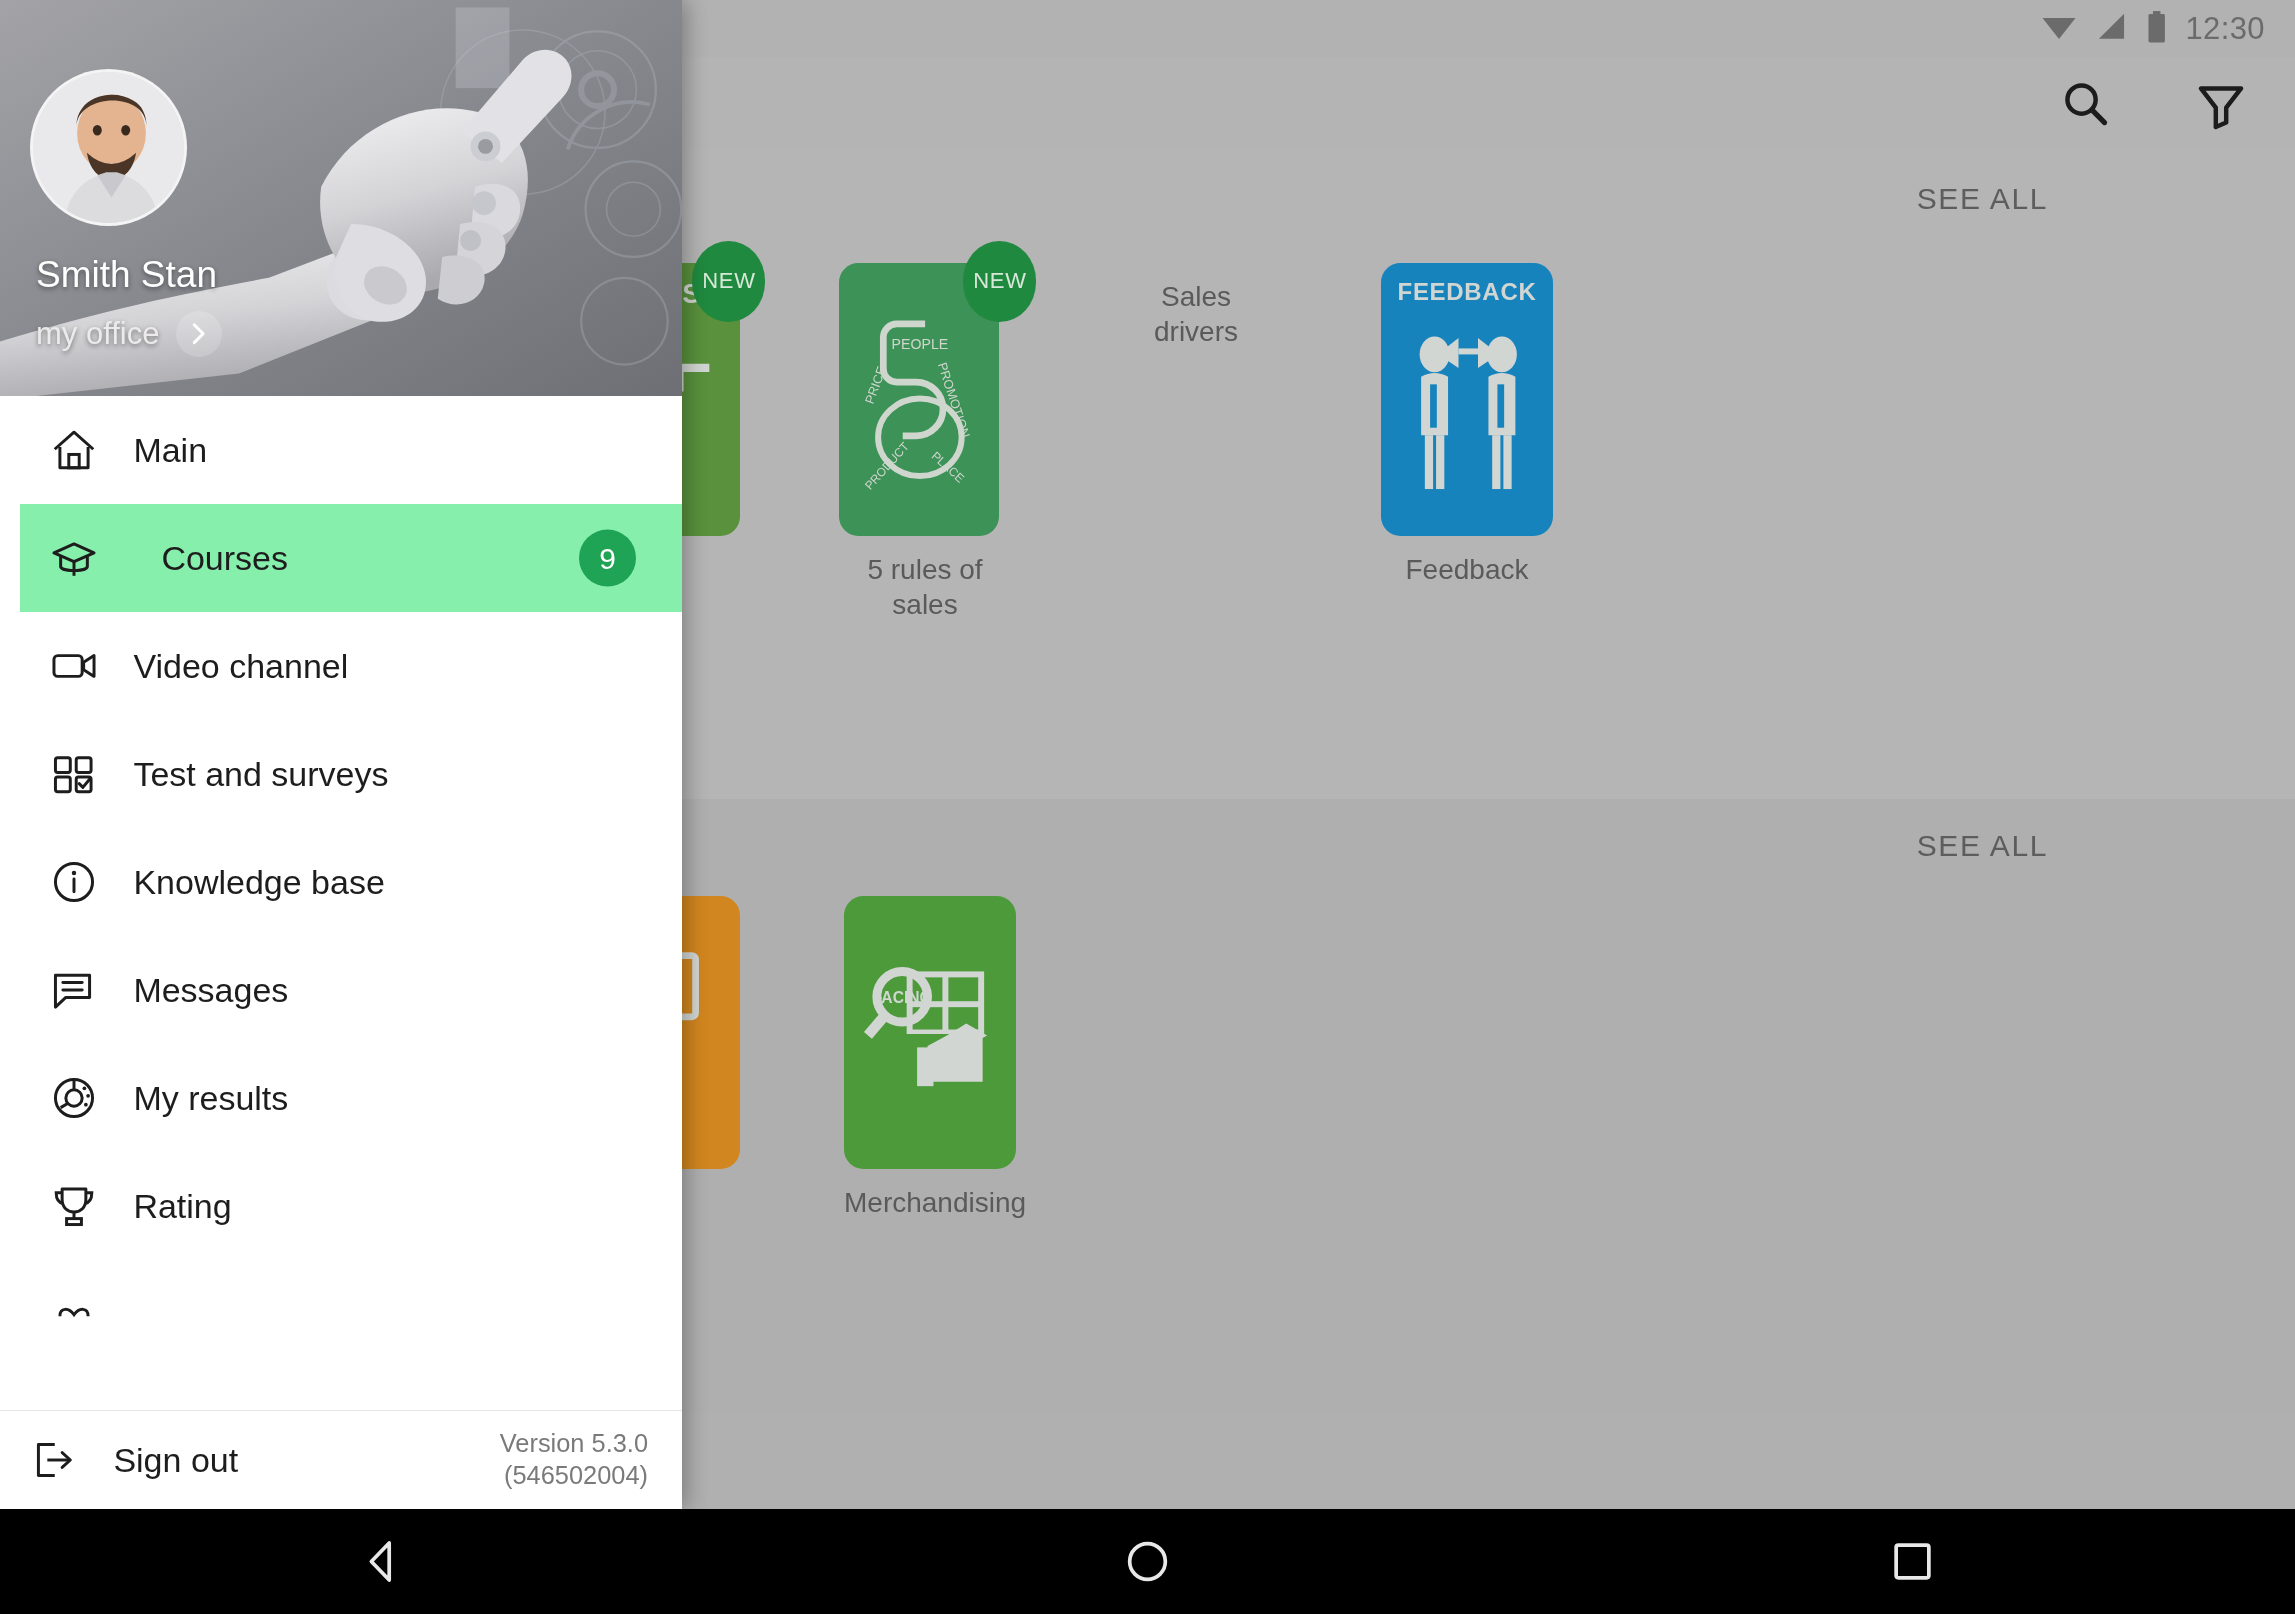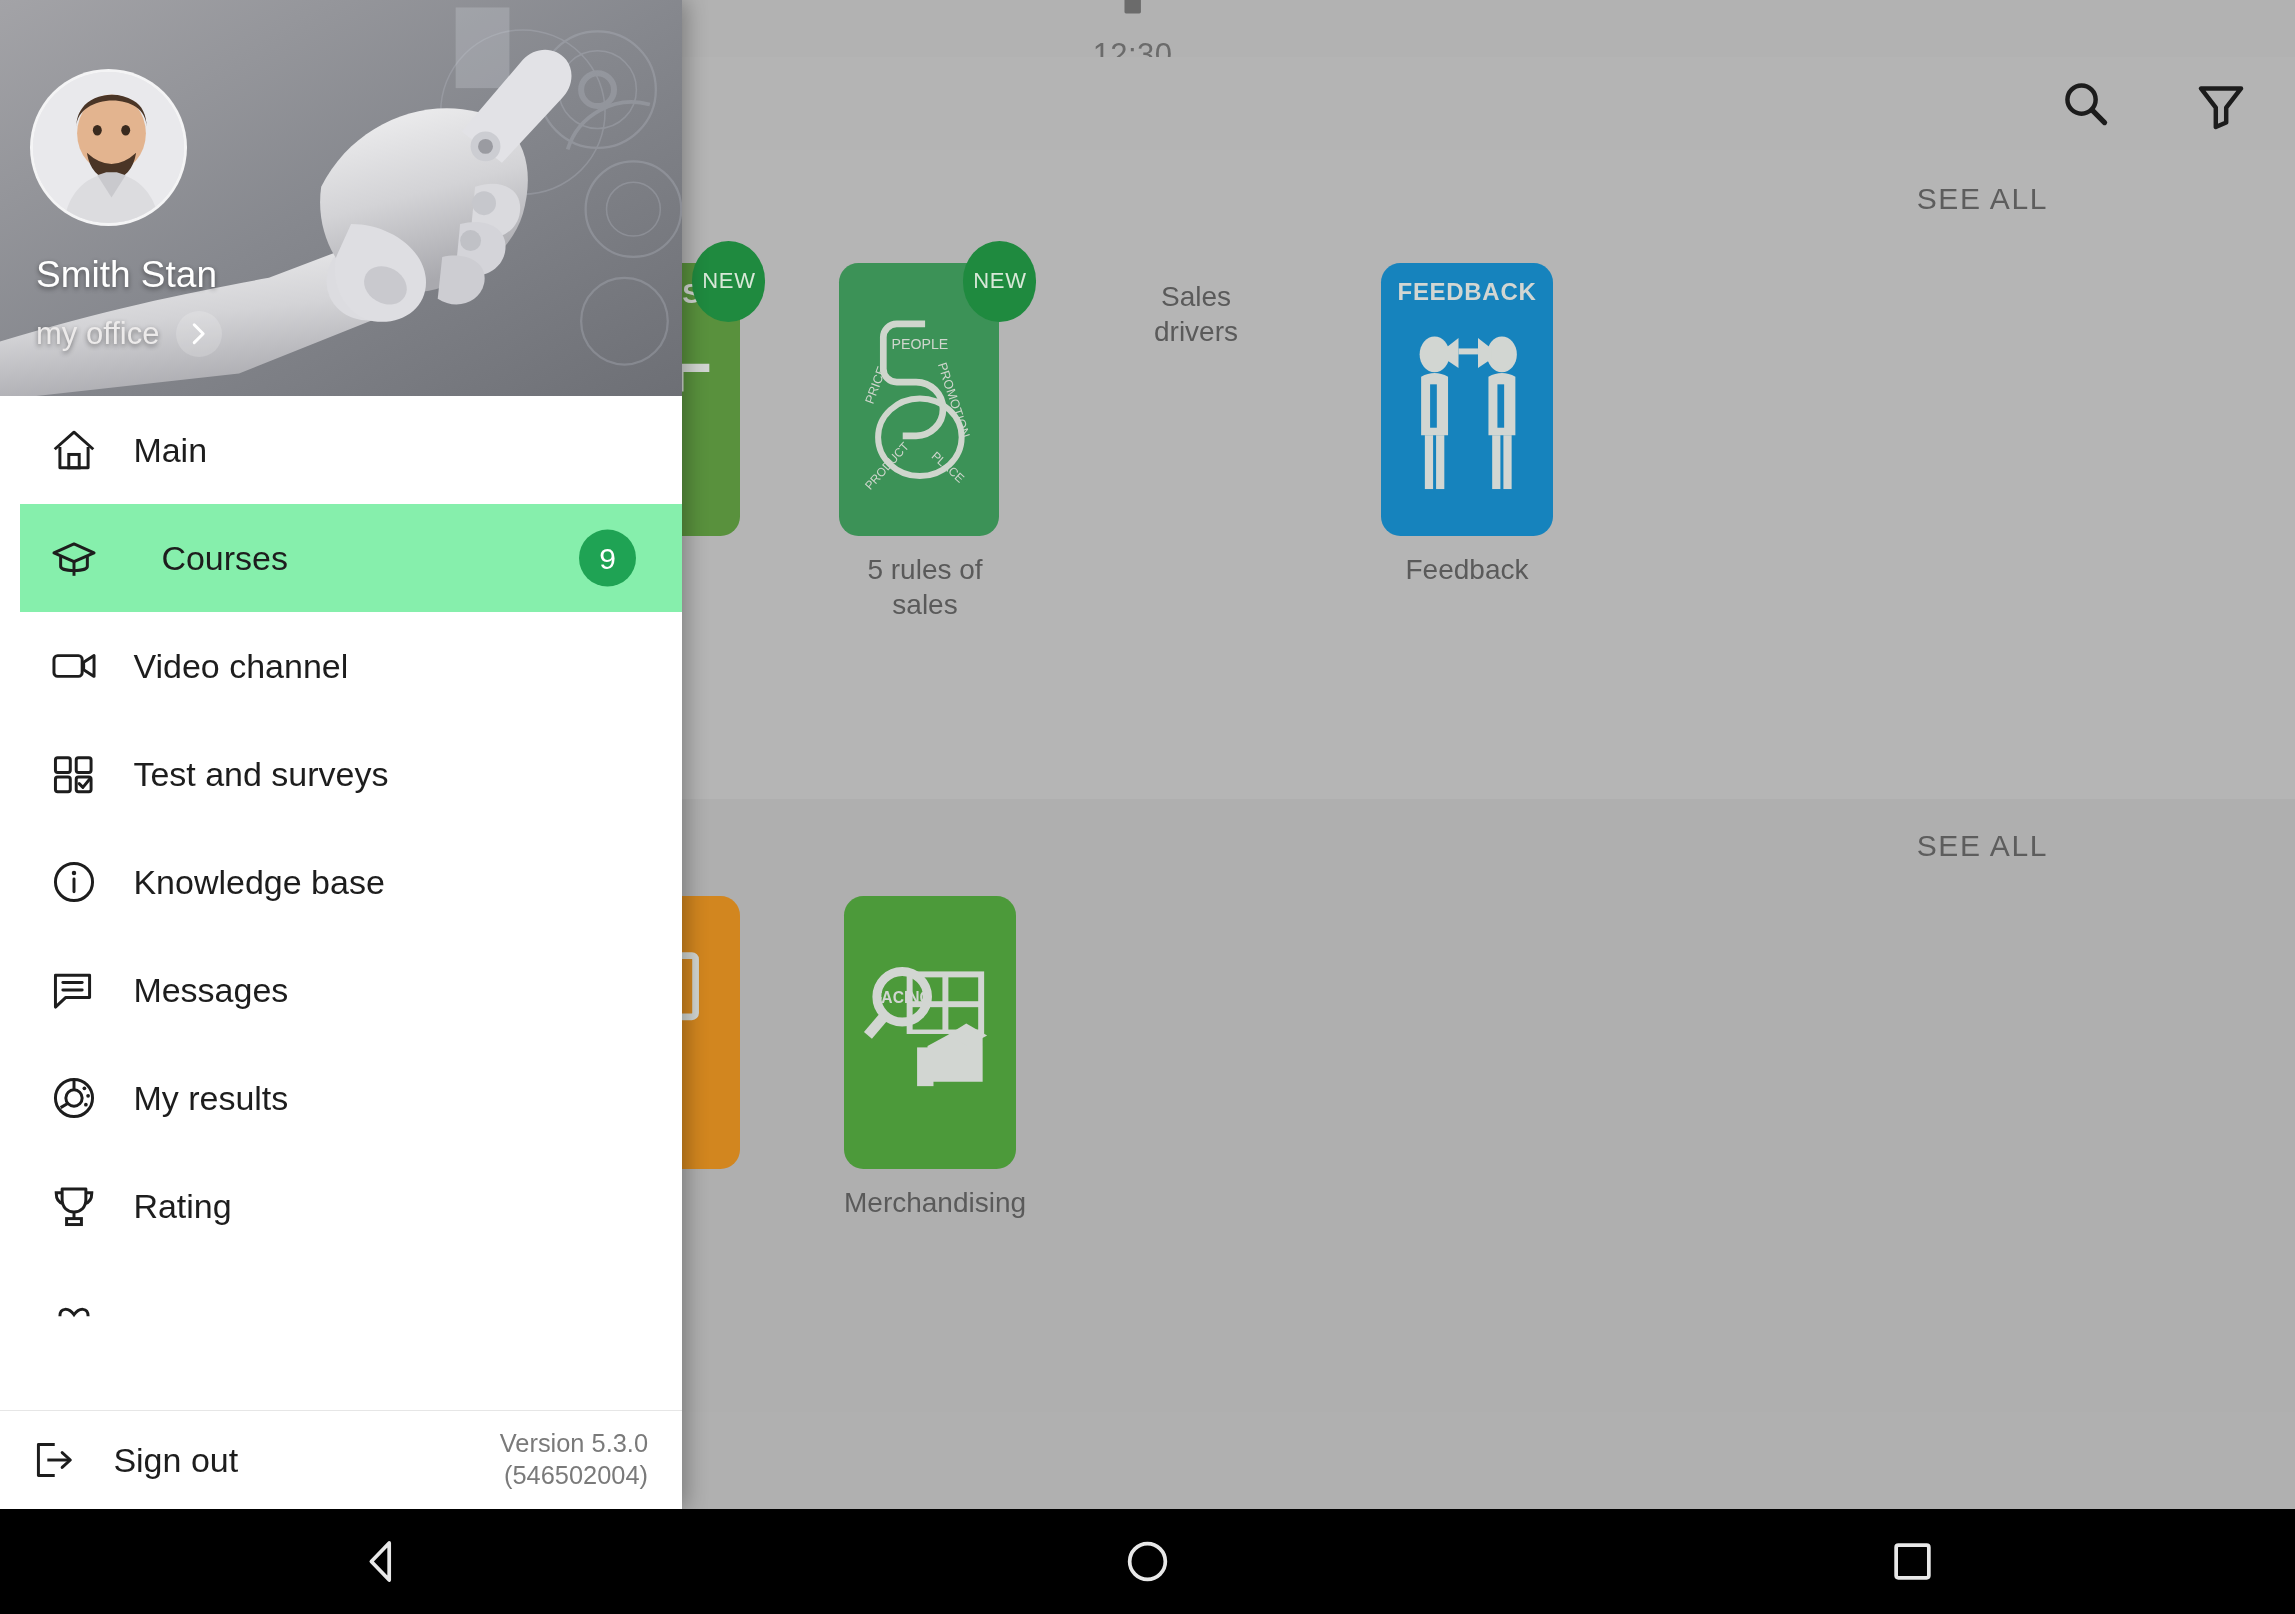--- a/index.html
+++ b/index.html
@@ -2,23 +2,23 @@
 <html style="font-size:12px"><head>
 <meta charset="utf-8">
 <style>
   * { margin:0; padding:0; box-sizing:border-box; }
   html,body { width:2295px; height:1614px; overflow:hidden; background:#b2b2b2;
               font-family:"Liberation Sans", sans-serif; }
 
   #screen { position:relative; width:2295px; height:1614px; overflow:hidden; background:#b2b2b2; }
 
   
-  #statusbar { position:absolute; left:0; top:16px; width:2295px; height:57px;
+  #statusbar { position:absolute; left:0; top:0; width:2295px; height:57px;
                background:#b2b2b2; display:flex; align-items:center;
-               justify-content:flex-end; padding-right:30px; gap:19.4px;flex-direction:column; }
+               justify-content:flex-end; padding-right:30px; gap:19.4px; }
   #statusbar .sb-ico { display:block; }
   #sb-clock { color:#6b6b6b; font-size:31px; letter-spacing:0.4px; }
 
   
   #appbar { position:absolute; left:0; top:57px; width:2295px; height:93px;
             background:#b4b4b4; display:flex; align-items:center;
             justify-content:flex-end; padding-right:40px; gap:66px; }
   .appbar-btn { width:69px; height:69px; display:flex; align-items:center; justify-content:center; }
 
   

